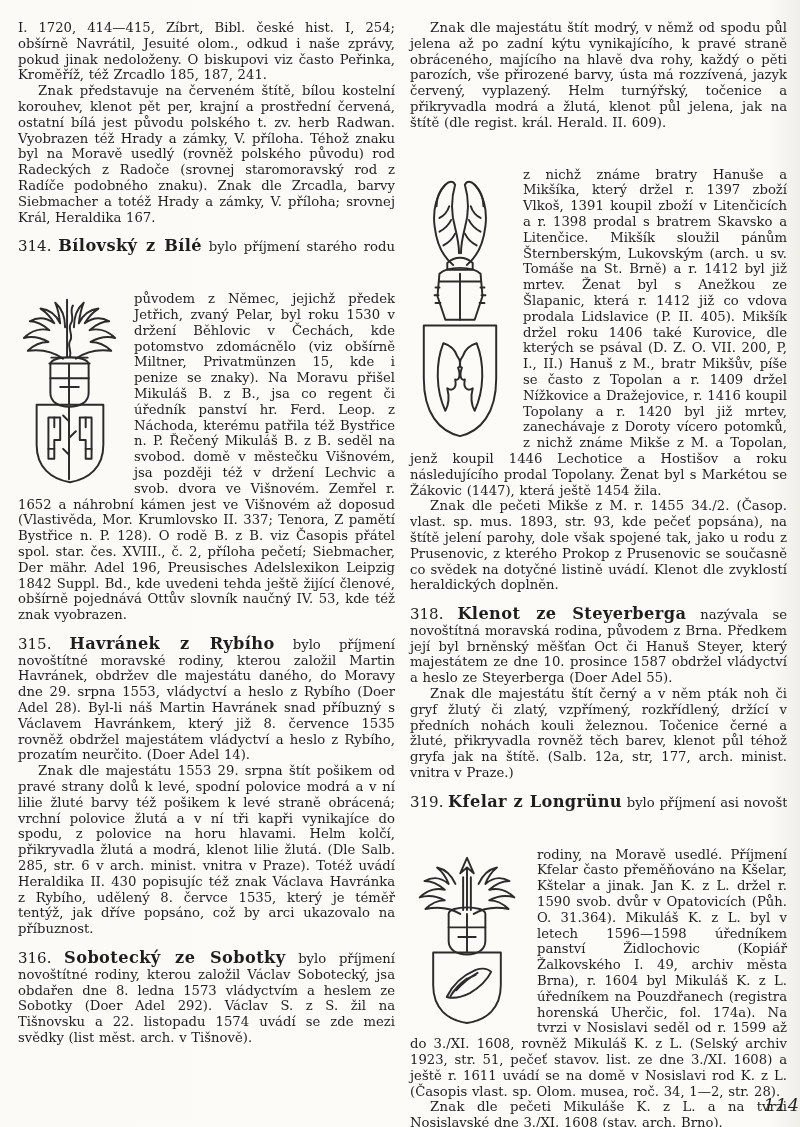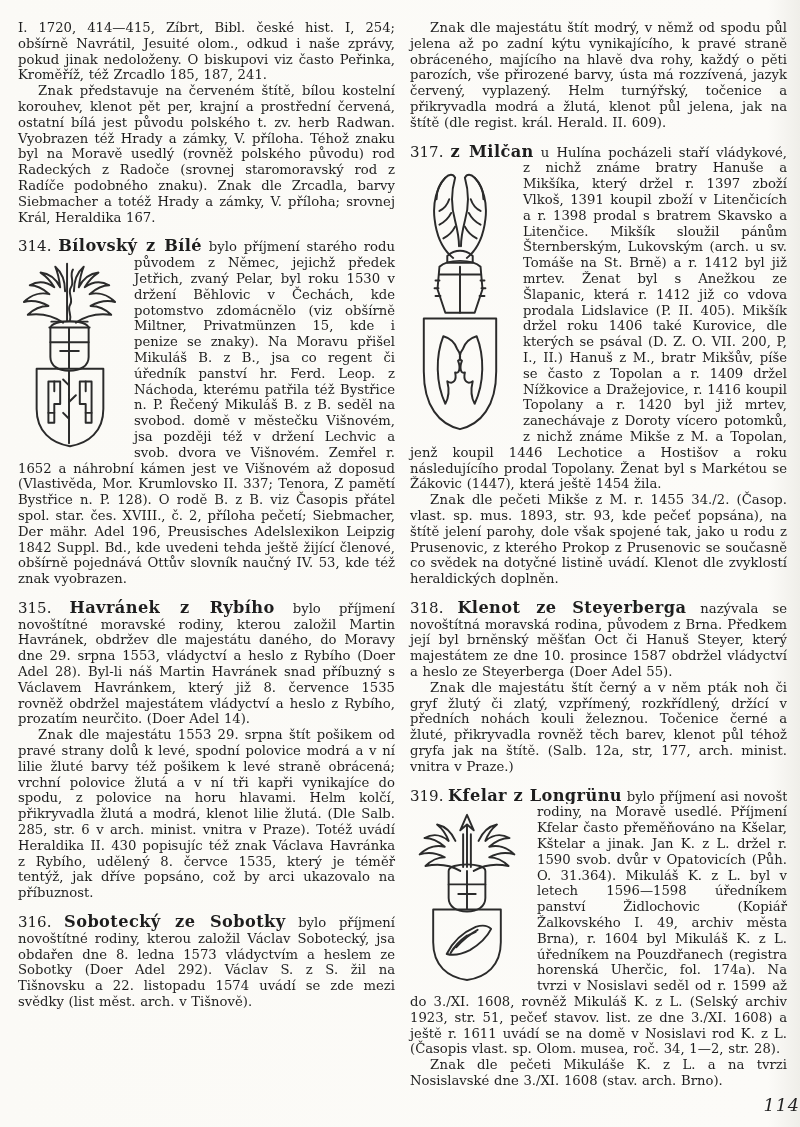--- a/index.html
+++ b/index.html
@@ -30,21 +30,21 @@
   .lead{font-weight:normal;letter-spacing:0.3px;}
   .entry{margin-top:13px;}
   .head-line{
     white-space:nowrap;
     text-align:justify;
     text-align-last:justify;
     overflow:hidden;
   }
   .e-num{font-size:15px;}
   .e-name{font-size:16.2px;font-weight:bold;letter-spacing:0.4px;}
-  .entry-body{overflow:visible;}
+  .entry-body{overflow:visible;margin-top:36px;}
   .arms{
     float:left;
     margin:4px 13px 3px 0;
   }
   .arms path{fill:none;stroke:#2b2b2b;stroke-width:2;stroke-linecap:round;stroke-linejoin:round;}
   .page-number{
     position:absolute;
     left:11px;right:0;bottom:12px;
     text-align:right;
     font-style:italic;
@@ -121,25 +121,20 @@
         </p>
       </div>
 
     </div>
 
     <div class="col">
 
       <p class="indent"><span class="lead">Znak</span><span> dle majestátu štít modrý, v němž od spodu půl jelena až po zadní kýtu vynikajícího, k pravé straně obráceného, majícího na hlavě dva rohy, každý o pěti parozích, vše přirozené barvy, ústa má rozzívená, jazyk červený, vyplazený. Helm turnýřský, točenice a přikryvadla modrá a žlutá, klenot půl jelena, jak na štítě (dle regist. král. Herald. II. 609).</span></p>
 
       <div class="entry">
-        <p class="head-line">
-          <span class="e-num">317.</span>
-          <span class="e-name">z Milčan</span>
-          <span>u Hulína pocházeli staří vládykové,</span>
-        </p>
         <div class="entry-body">
           <svg class="arms" width="100" height="272" viewBox="0 0 102 278" aria-hidden="true">
             <g>
               <path d="M44 96 C34 88 27 74 25 56 C23 40 27 24 36 14 C40 10 44 10 46 14 C42 28 42 44 46 58 C48 66 50 74 50 84"></path>
               <path d="M36 14 C30 20 27 28 27 36 M30 48 C34 46 38 42 40 36 M30 62 C34 60 39 56 42 50 M34 76 C38 74 43 70 46 64"></path>
             </g>
             <g>
               <path d="M58 96 C68 88 75 74 77 56 C79 40 75 24 66 14 C62 10 58 10 56 14 C60 28 60 44 56 58 C54 66 52 74 52 84"></path>
               <path d="M66 14 C72 20 75 28 75 36 M72 48 C68 46 64 42 62 36 M72 62 C68 60 63 56 60 50 M68 76 C64 74 59 70 56 64"></path>
             </g>

